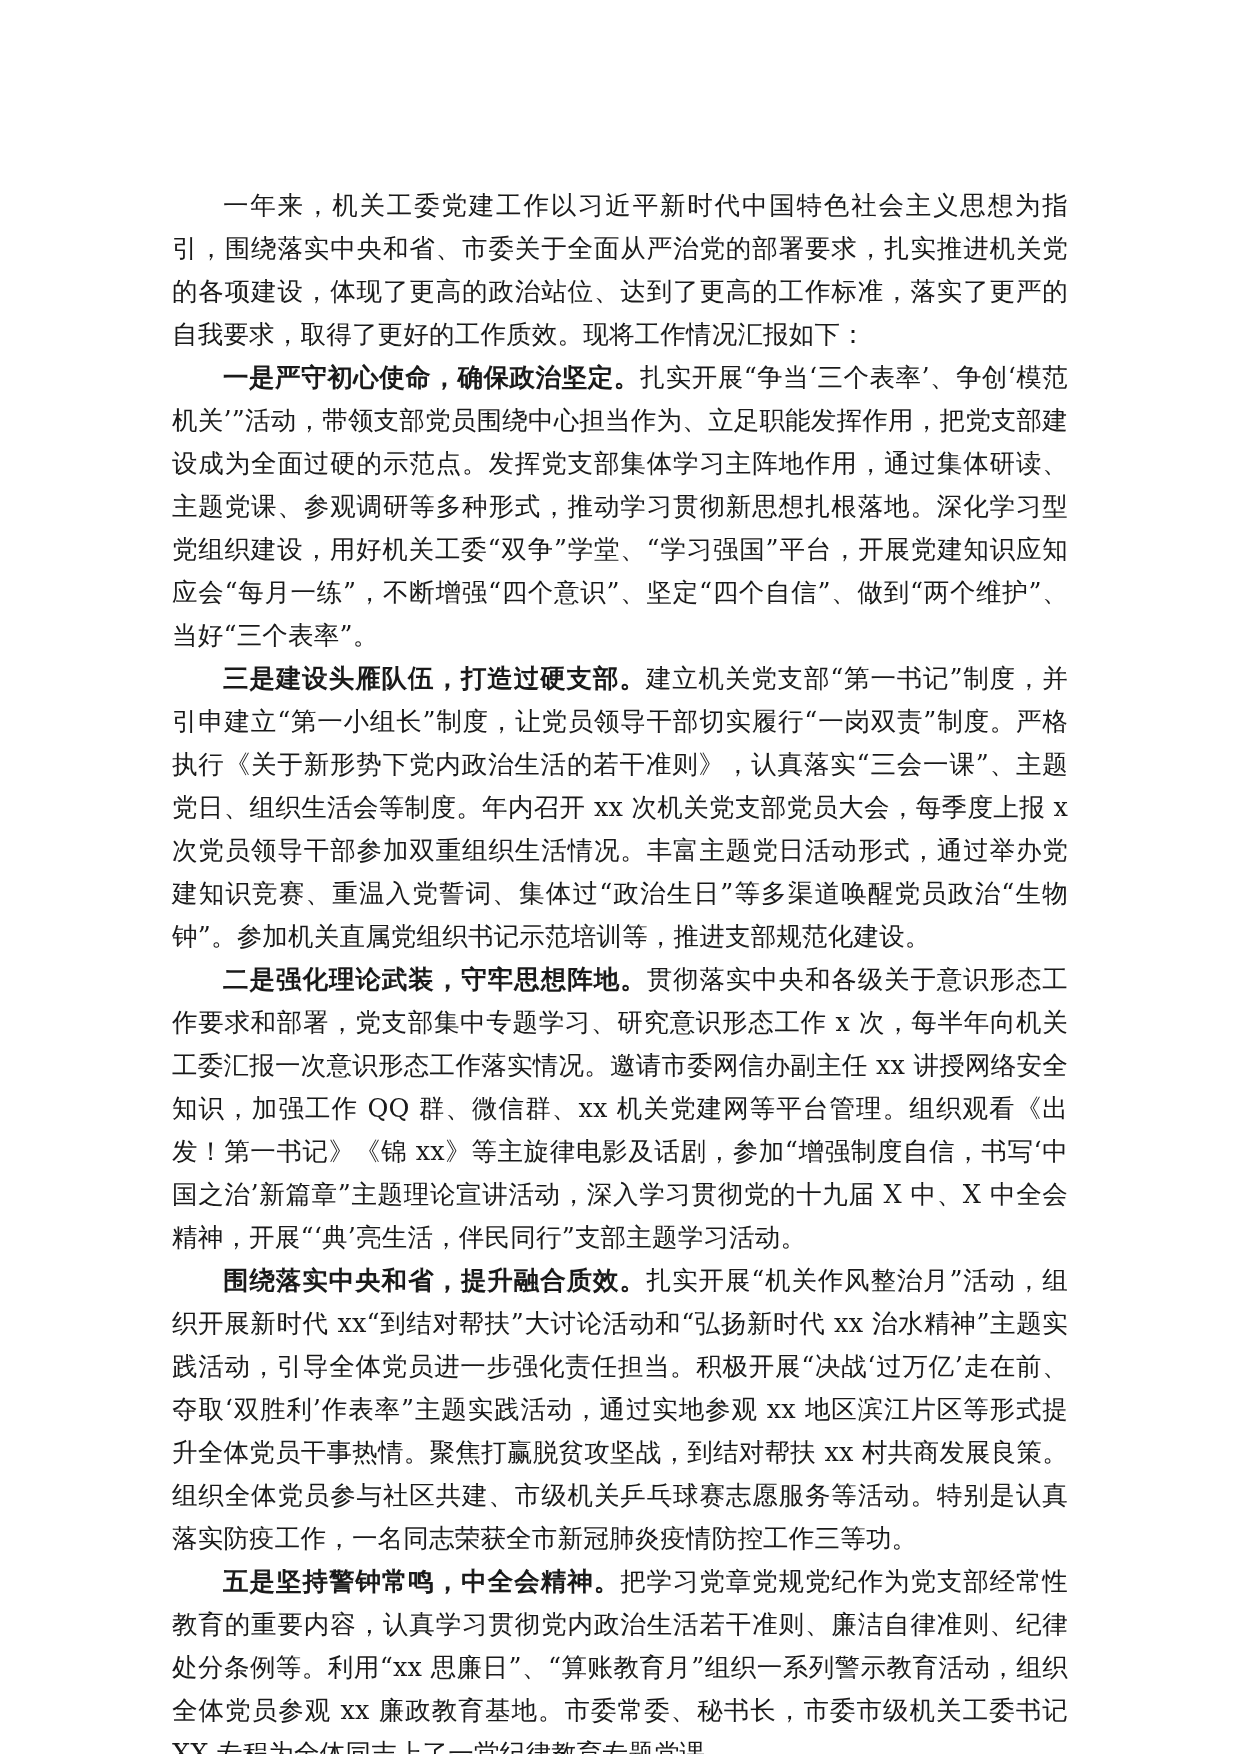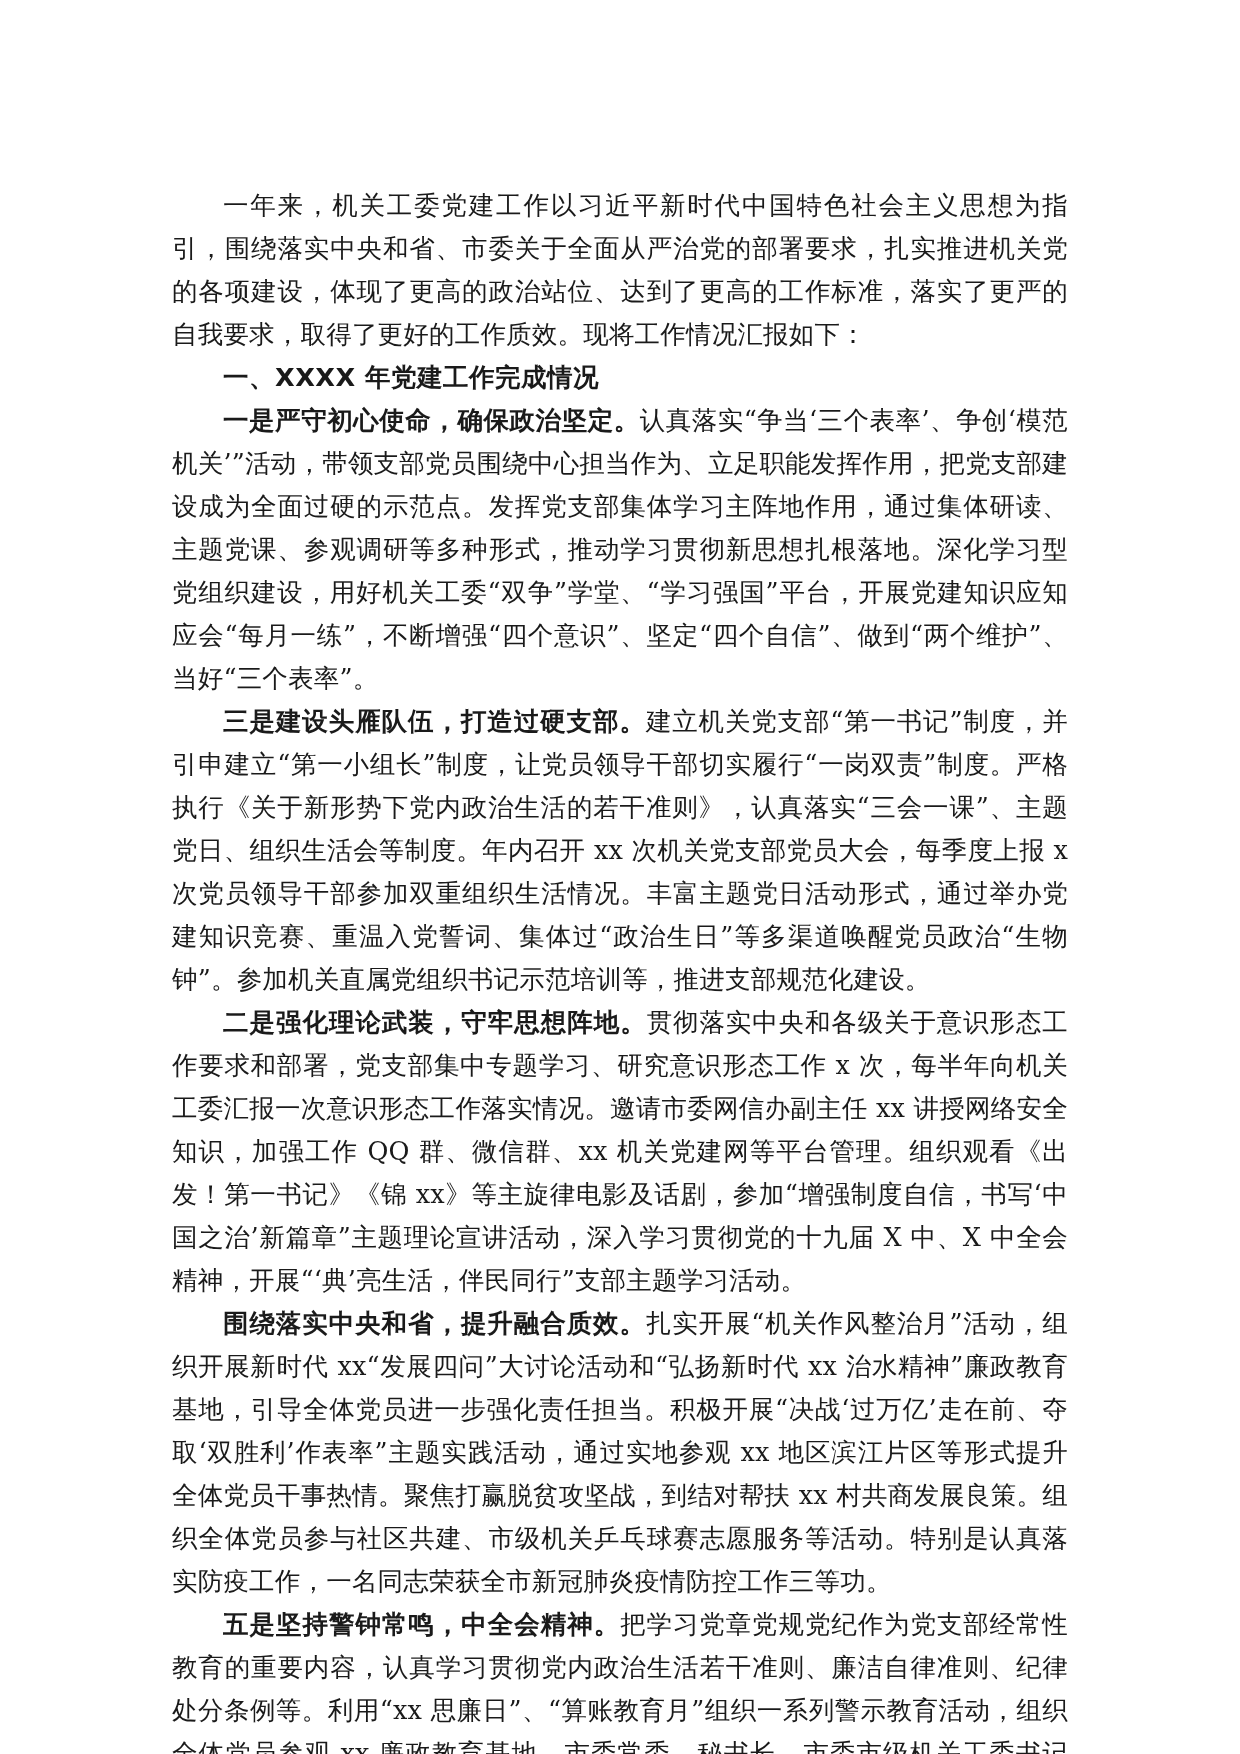--- a/index.html
+++ b/index.html
@@ -52,26 +52,25 @@
   }
 </style>
 </head>
 <body>
 
 <div class="page">
   <div class="doc-body">
 
     <p class="para">一年来，机关工委党建工作以习近平新时代中国特色社会主义思想为指引，围绕落实中央和省、市委关于全面从严治党的部署要求，扎实推进机关党的各项建设，体现了更高的政治站位、达到了更高的工作标准，落实了更严的自我要求，取得了更好的工作质效。现将工作情况汇报如下：</p>
 
-    <h2 class="heading">一、XXXX 年党建工作完成情况</h2>
 
-    <p class="para"><span class="lead">一是严守初心使命，确保政治坚定。</span><span class="rest">认真落实“争当‘三个表率’、争创‘模范机关’”活动，带领支部党员围绕中心担当作为、立足职能发挥作用，把党支部建设成为全面过硬的示范点。发挥党支部集体学习主阵地作用，通过集体研读、主题党课、参观调研等多种形式，推动学习贯彻新思想扎根落地。深化学习型党组织建设，用好机关工委“双争”学堂、“学习强国”平台，开展党建知识应知应会“每月一练”，不断增强“四个意识”、坚定“四个自信”、做到“两个维护”、当好“三个表率”。</span></p>
+    <p class="para"><span class="lead">一是严守初心使命，确保政治坚定。</span><span class="rest">扎实开展“争当‘三个表率’、争创‘模范机关’”活动，带领支部党员围绕中心担当作为、立足职能发挥作用，把党支部建设成为全面过硬的示范点。发挥党支部集体学习主阵地作用，通过集体研读、主题党课、参观调研等多种形式，推动学习贯彻新思想扎根落地。深化学习型党组织建设，用好机关工委“双争”学堂、“学习强国”平台，开展党建知识应知应会“每月一练”，不断增强“四个意识”、坚定“四个自信”、做到“两个维护”、当好“三个表率”。</span></p>
 
     <p class="para"><span class="lead">三是建设头雁队伍，打造过硬支部。</span><span class="rest">建立机关党支部“第一书记”制度，并引申建立“第一小组长”制度，让党员领导干部切实履行“一岗双责”制度。严格执行《关于新形势下党内政治生活的若干准则》，认真落实“三会一课”、主题党日、组织生活会等制度。年内召开 xx 次机关党支部党员大会，每季度上报 x 次党员领导干部参加双重组织生活情况。丰富主题党日活动形式，通过举办党建知识竞赛、重温入党誓词、集体过“政治生日”等多渠道唤醒党员政治“生物钟”。参加机关直属党组织书记示范培训等，推进支部规范化建设。</span></p>
 
     <p class="para"><span class="lead">二是强化理论武装，守牢思想阵地。</span><span class="rest">贯彻落实中央和各级关于意识形态工作要求和部署，党支部集中专题学习、研究意识形态工作 x 次，每半年向机关工委汇报一次意识形态工作落实情况。邀请市委网信办副主任 xx 讲授网络安全知识，加强工作 QQ 群、微信群、xx 机关党建网等平台管理。组织观看《出发！第一书记》《锦 xx》等主旋律电影及话剧，参加“增强制度自信，书写‘中国之治’新篇章”主题理论宣讲活动，深入学习贯彻党的十九届 X 中、X 中全会精神，开展“‘典’亮生活，伴民同行”支部主题学习活动。</span></p>
 
-    <p class="para"><span class="lead">围绕落实中央和省，提升融合质效。</span><span class="rest">扎实开展“机关作风整治月”活动，组织开展新时代 xx“发展四问”大讨论活动和“弘扬新时代 xx 治水精神”廉政教育基地，引导全体党员进一步强化责任担当。积极开展“决战‘过万亿’走在前、夺取‘双胜利’作表率”主题实践活动，通过实地参观 xx 地区滨江片区等形式提升全体党员干事热情。聚焦打赢脱贫攻坚战，到结对帮扶 xx 村共商发展良策。组织全体党员参与社区共建、市级机关乒乓球赛志愿服务等活动。特别是认真落实防疫工作，一名同志荣获全市新冠肺炎疫情防控工作三等功。</span></p>
+    <p class="para"><span class="lead">围绕落实中央和省，提升融合质效。</span><span class="rest">扎实开展“机关作风整治月”活动，组织开展新时代 xx“到结对帮扶”大讨论活动和“弘扬新时代 xx 治水精神”主题实践活动，引导全体党员进一步强化责任担当。积极开展“决战‘过万亿’走在前、夺取‘双胜利’作表率”主题实践活动，通过实地参观 xx 地区滨江片区等形式提升全体党员干事热情。聚焦打赢脱贫攻坚战，到结对帮扶 xx 村共商发展良策。组织全体党员参与社区共建、市级机关乒乓球赛志愿服务等活动。特别是认真落实防疫工作，一名同志荣获全市新冠肺炎疫情防控工作三等功。</span></p>
 
     <p class="para"><span class="lead">五是坚持警钟常鸣，中全会精神。</span><span class="rest">把学习党章党规党纪作为党支部经常性教育的重要内容，认真学习贯彻党内政治生活若干准则、廉洁自律准则、纪律处分条例等。利用“xx 思廉日”、“算账教育月”组织一系列警示教育活动，组织全体党员参观 xx 廉政教育基地。市委常委、秘书长，市委市级机关工委书记 XX 专程为全体同志上了一堂纪律教育专题党课。</span></p>
 
   </div>
 </div>
 
 </body></html>

